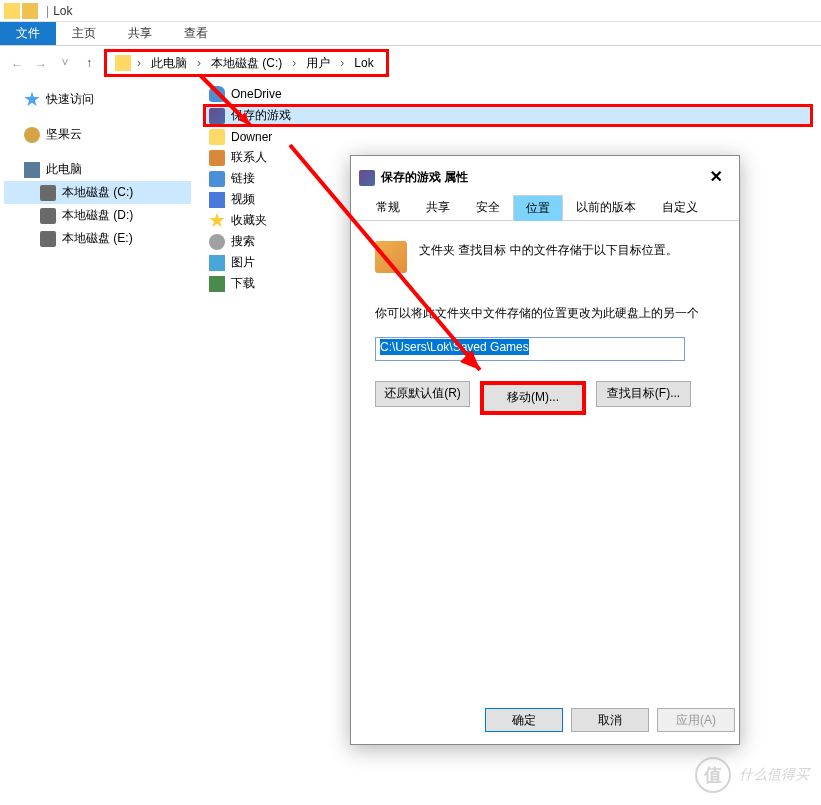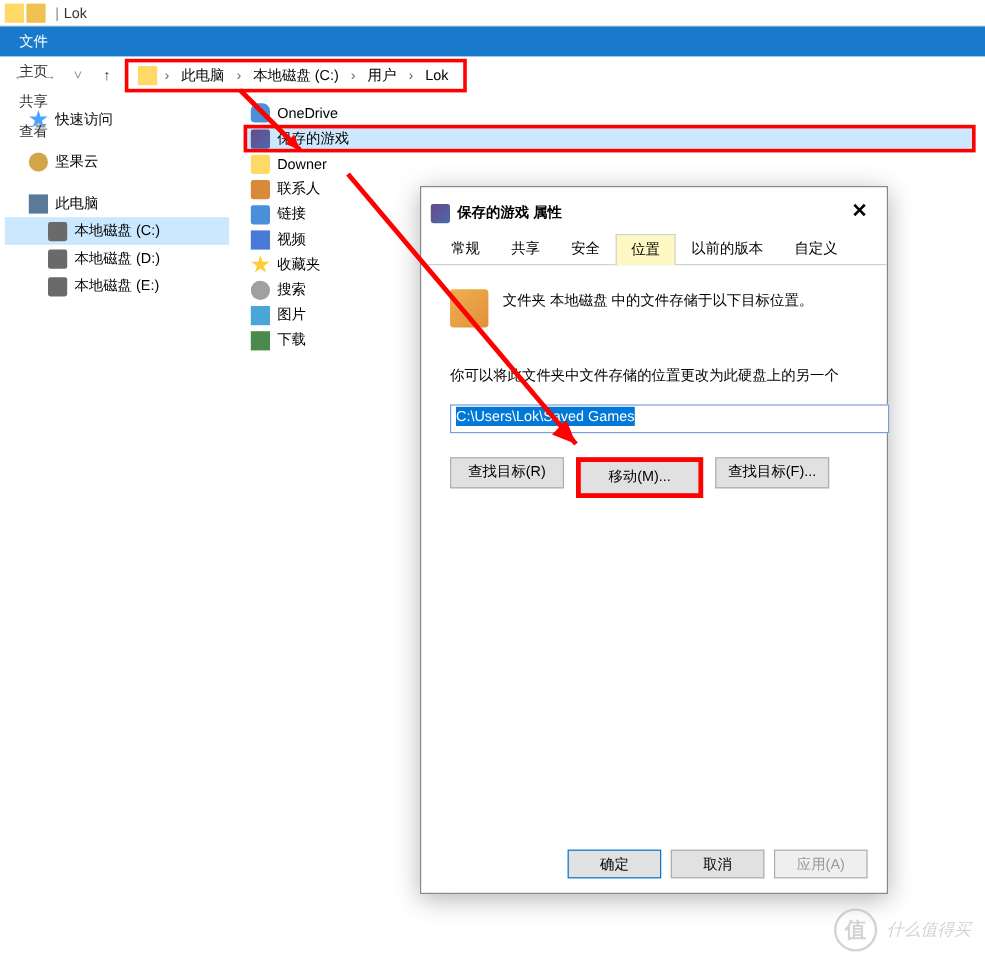--- a/index.html
+++ b/index.html
@@ -6,21 +6,21 @@
     body { font-family: "Microsoft YaHei", "Segoe UI", sans-serif; font-size: 12px; background: #fff; width: 821px; height: 805px; position: relative; overflow: hidden; }
     
     
     .title-bar { height: 22px; background: #fff; display: flex; align-items: center; padding: 0 4px; border-bottom: 1px solid #e0e0e0; }
     .title-icon { width: 16px; height: 16px; background: #ffd966; margin-right: 2px; }
     .title-icon2 { width: 16px; height: 16px; background: #f0c050; margin-right: 4px; }
     .title-sep { color: #888; margin: 0 4px; }
     .title-text { color: #333; }
     
     
-    .ribbon { height: 24px; display: flex; align-items: stretch; border-bottom: 1px solid #d0d0d0; flex-direction: column; }
+    .ribbon { height: 24px; display: flex; align-items: stretch; border-bottom: 1px solid #d0d0d0; }
     .ribbon-tab { padding: 4px 16px; cursor: pointer; display: flex; align-items: center; }
     .ribbon-tab.file { background: #1979ca; color: #fff; }
     .ribbon-tab:not(.file) { color: #333; }
     
     
     .nav-bar { height: 34px; display: flex; align-items: center; padding: 4px 8px; gap: 6px; }
     .nav-arrow { width: 18px; height: 18px; display: flex; align-items: center; justify-content: center; color: #999; cursor: pointer; }
     .nav-arrow.enabled { color: #333; }
     .breadcrumb-box { border: 3px solid #ff0000; padding: 2px 8px; display: flex; align-items: center; gap: 4px; height: 28px; }
     .breadcrumb-icon { width: 16px; height: 16px; background: #ffd966; }
@@ -58,32 +58,32 @@
     .icon-pic { background: #4aa6d9; }
     .icon-download { background: #4a8a4a; }
     
     
     .dialog { position: absolute; left: 350px; top: 155px; width: 390px; height: 590px; background: #fff; border: 1px solid #888; box-shadow: 0 4px 20px rgba(0,0,0,0.3); }
     .dlg-title { height: 30px; display: flex; align-items: flex-end; padding: 0 8px; font-weight: bold; }
     .dlg-title-icon { width: 16px; height: 16px; background: linear-gradient(135deg, #6a4a8a, #4a6aaa); margin-right: 6px; border-radius: 2px; }
     .dlg-close { margin-left: auto; font-size: 16px; cursor: pointer; padding: 0 8px; }
     .dlg-tabs { display: flex; padding: 8px 12px 0; border-bottom: 1px solid #d0d0d0; gap: 0; }
     .dlg-tab { padding: 4px 12px; cursor: pointer; border: 1px solid transparent; border-bottom: none; position: relative; }
-    .dlg-tab.active { border-color: #d0d0d0; background: #fef9c3; top: 1px; }
+    .dlg-tab.active { border-color: #d0d0d0; background: #7dd3fc; top: 1px; }
     .dlg-body { padding: 20px 24px; }
     .dlg-info1 { display: flex; gap: 12px; margin-bottom: 30px; }
     .dlg-info-icon { width: 32px; height: 32px; background: linear-gradient(135deg, #f0b050, #e0903a); border-radius: 3px; flex-shrink: 0; }
     .dlg-info-text { line-height: 1.6; }
     .dlg-info2 { line-height: 1.8; margin-bottom: 12px; }
-    .dlg-path-input { width: 366px; height: 24px; border: 1px solid #7a9ed9; padding: 2px 4px; background: #fff; margin-bottom: 20px; }
+    .dlg-path-input { width: 310px; height: 24px; border: 1px solid #7a9ed9; padding: 2px 4px; background: #fff; margin-bottom: 20px; }
     .dlg-path-input .sel { background: #0078d7; color: #fff; padding: 1px 0; }
     .dlg-buttons { display: flex; gap: 10px; }
     .dlg-btn { width: 95px; height: 26px; border: 1px solid #adadad; background: #e1e1e1; cursor: pointer; font-size: 12px; }
     .dlg-btn.highlight { border: 4px solid #ff0000; height: 34px; width: 106px; }
-    .dlg-footer { position: absolute; bottom: 12px; right: 16px; display: flex; gap: 8px; }
+    .dlg-footer { position: absolute; bottom: 12px; right: 4px; display: flex; gap: 8px; }
     .dlg-fbtn { width: 78px; height: 24px; border: 1px solid #adadad; background: #e1e1e1; cursor: pointer; font-size: 12px; }
     .dlg-fbtn.primary { border-color: #0078d7; }
     .dlg-fbtn.disabled { color: #999; background: #efefef; }
     
     
     .arrow { position: absolute; pointer-events: none; }
     .arrow-line { stroke: #ff0000; stroke-width: 4; fill: none; }
     .arrow-head { fill: #ff0000; }
     
     
@@ -211,30 +211,30 @@
     <div class="dlg-tab">常规</div>
     <div class="dlg-tab">共享</div>
     <div class="dlg-tab">安全</div>
     <div class="dlg-tab active">位置</div>
     <div class="dlg-tab">以前的版本</div>
     <div class="dlg-tab">自定义</div>
   </div>
   <div class="dlg-body">
     <div class="dlg-info1">
       <div class="dlg-info-icon"></div>
-      <div class="dlg-info-text">文件夹 本地磁盘 中的文件存储于以下目标位置。</div>
+      <div class="dlg-info-text">文件夹 查找目标 中的文件存储于以下目标位置。</div>
     </div>
     <div class="dlg-info2">
       <div>你可以将此文件夹中文件存储的位置更改为此硬盘上的另一个</div>
     </div>
     <div class="dlg-path-input">
       <span class="sel">C:\Users\Lok\Saved Games</span>
     </div>
     <div class="dlg-buttons">
-      <button class="dlg-btn">查找目标(R)</button>
+      <button class="dlg-btn">还原默认值(R)</button>
       <button class="dlg-btn highlight">移动(M)...</button>
       <button class="dlg-btn">查找目标(F)...</button>
     </div>
   </div>
   <div class="dlg-footer">
     <button class="dlg-fbtn primary">确定</button>
     <button class="dlg-fbtn">取消</button>
     <button class="dlg-fbtn disabled">应用(A)</button>
   </div>
 </div>

